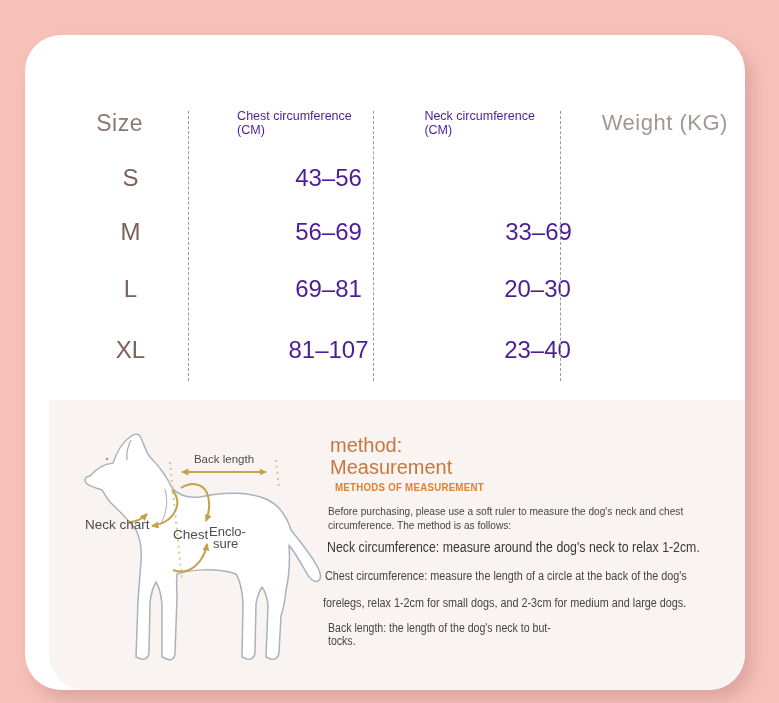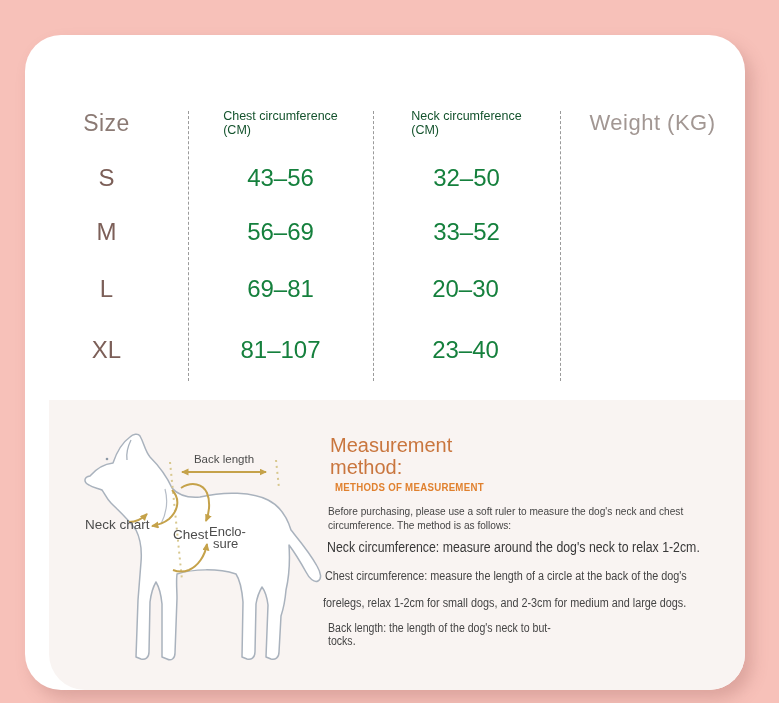--- a/index.html
+++ b/index.html
@@ -19,30 +19,30 @@
     background:#f9f4f2;border-radius:0 0 36px 36px;margin-left:24px;
   }
   
   .tbl{position:absolute;left:0;top:60px;width:720px;}
   .trow{display:flex;align-items:center;}
   .r-head{height:56px;}
   .r-s{height:54px;}
   .r-m{height:54px;}
   .r-l{height:60px;}
   .r-xl{height:62px;}
-  .cell{text-align:center;}
+  .cell{text-align:center;padding-left:24px;}
   .c0{width:163px;}
   .c1{width:185px;}
   .c2{width:187px;}
   .c3{width:185px;}
   .h-big{font-size:23px;color:#8b7a74;letter-spacing:.5px;}
   .h-weight{font-size:22px;color:#a29793;letter-spacing:.5px;}
-  .h-small{display:inline-block;text-align:left;font-size:12.5px;line-height:14px;color:#14532d;}
+  .h-small{display:inline-block;text-align:left;font-size:12.5px;line-height:14px;color:#4c1d95;}
   .sz{font-size:24px;color:#7c5f58;}
-  .val{font-size:24px;color:#15803d;}
+  .val{font-size:24px;color:#4c1d95;}
   .vsep{position:absolute;top:76px;height:270px;width:0;border-left:1px dashed #9a9a9a;}
   .vsep1{left:163px;}
   .vsep2{left:348px;}
   .vsep3{left:535px;}
   
   .m-title{position:absolute;left:305px;top:399px;font-size:20px;line-height:22px;color:#c9763e;}
   .m-sub{position:absolute;left:310px;top:446px;font-size:10.5px;font-weight:bold;color:#e0812f;
          letter-spacing:.3px;transform:scaleX(.92);transform-origin:0 0;white-space:nowrap;}
   .txt{position:absolute;color:#454545;transform:scaleX(.88);transform-origin:0 0;white-space:nowrap;}
   .t-intro{font-size:11.5px;}
@@ -71,26 +71,25 @@
           <span>Neck circumference</span><br>
           <span>(CM)</span>
         </span>
       </div>
       <div class="cell c3 h-weight">Weight (KG)</div>
     </div>
 
     <div class="trow r-s">
       <div class="cell c0 sz">S</div>
       <div class="cell c1 val">43–56</div>
-      <div class="cell c2 val">32–50</div>
     </div>
     <div class="trow r-m">
       <div class="cell c0 sz">M</div>
       <div class="cell c1 val">56–69</div>
-      <div class="cell c2 val">33–52</div>
+      <div class="cell c2 val">33–69</div>
     </div>
     <div class="trow r-l">
       <div class="cell c0 sz">L</div>
       <div class="cell c1 val">69–81</div>
       <div class="cell c3 val">20–30</div>
     </div>
     <div class="trow r-xl">
       <div class="cell c0 sz">XL</div>
       <div class="cell c1 val">81–107</div>
       <div class="cell c3 val">23–40</div>
@@ -174,22 +173,22 @@
 
       <text class="dg-label" x="155" y="31" font-size="11.5" text-anchor="middle">Back length</text>
       <text class="dg-label" x="16" y="97" font-size="13.5">Neck chart</text>
       <text class="dg-label" x="104" y="107" font-size="13.5">Chest</text>
       <text class="dg-label" x="140" y="104" font-size="13">Enclo-</text>
       <text class="dg-label" x="144" y="116" font-size="13">sure</text>
     </svg>
   </div>
 
   <div class="m-title">
+    <div>method:</div>
     <div>Measurement</div>
-    <div>method:</div>
   </div>
   <div class="m-sub">METHODS OF MEASUREMENT</div>
 
   <div class="txt t-intro" style="left:303px;top:470px;">Before purchasing, please use a soft ruler to measure the dog's neck and chest</div>
   <div class="txt t-intro" style="left:303px;top:484px;">circumference. The method is as follows:</div>
 
   <div class="txt t-neck" style="left:302px;top:504px;">Neck circumference: measure around the dog's neck to relax 1-2cm.</div>
 
   <div class="txt t-chest" style="left:300px;top:534px;">Chest circumference: measure the length of a circle at the back of the dog's</div>
   <div class="txt t-chest" style="left:298px;top:561px;">forelegs, relax 1-2cm for small dogs, and 2-3cm for medium and large dogs.</div>

